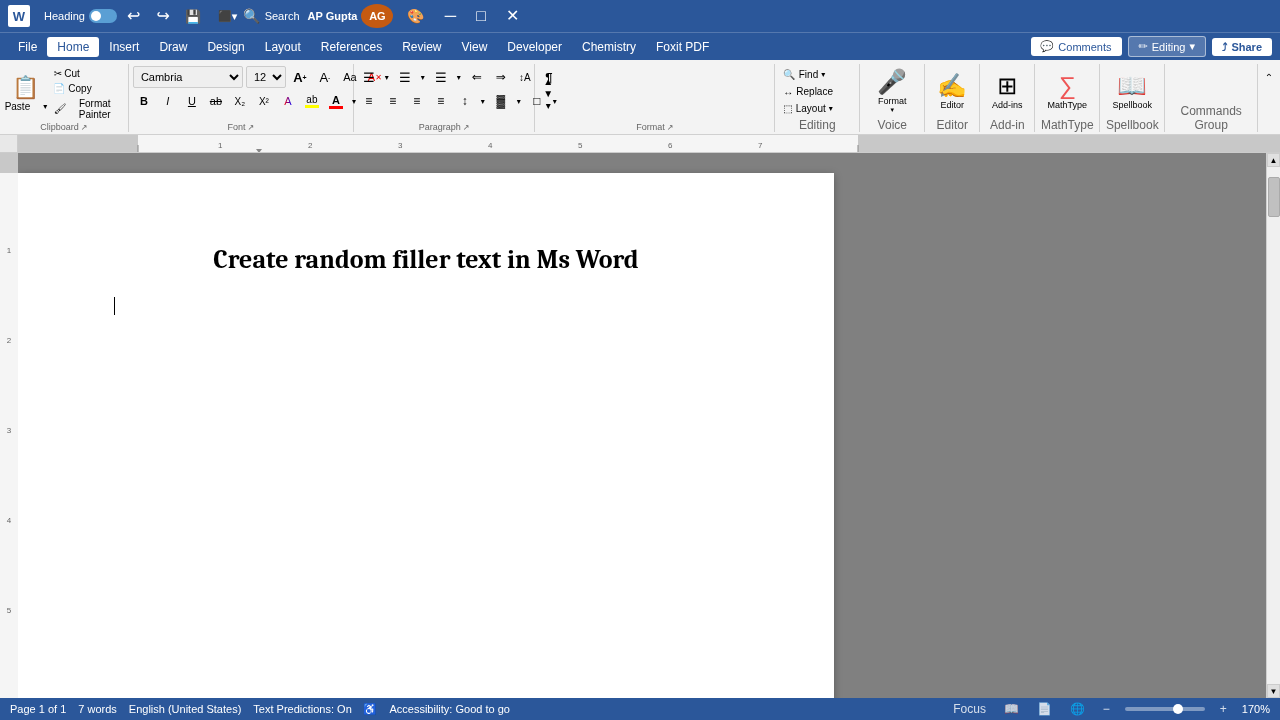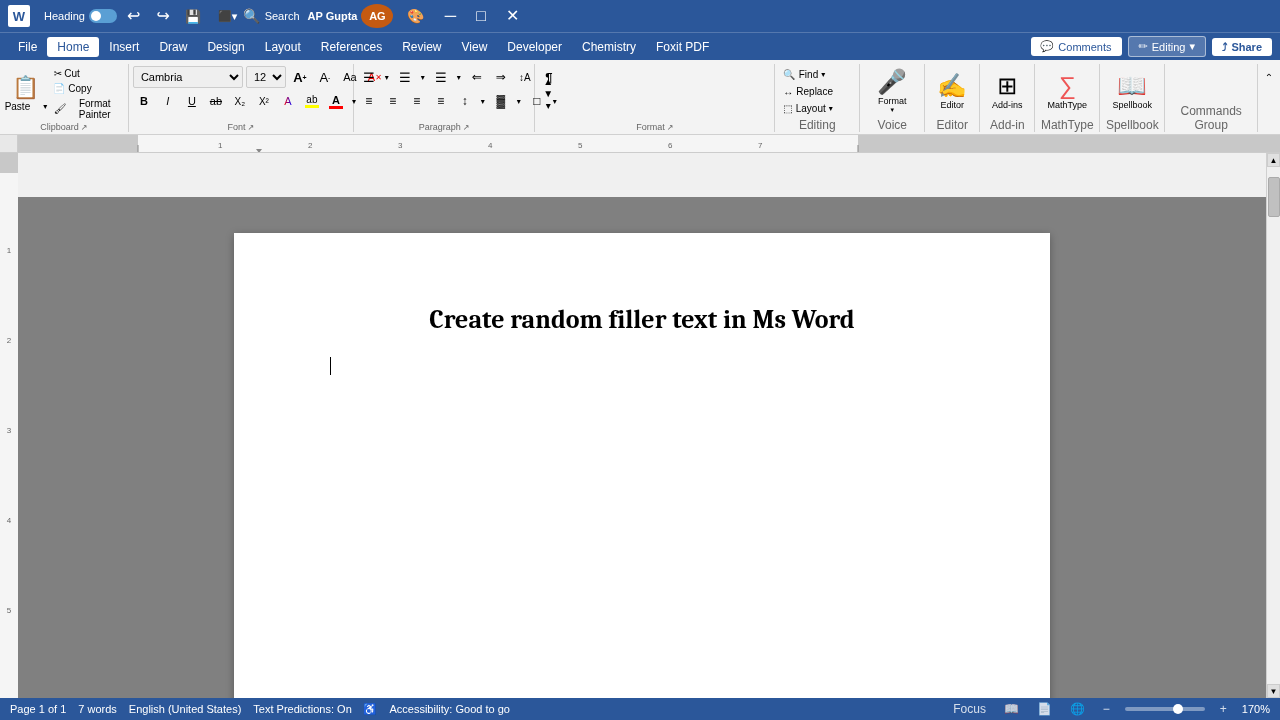--- a/index.html
+++ b/index.html
@@ -47,21 +47,21 @@
     .edit-btn { display: flex; align-items: center; gap: 3px; background: none; border: none; cursor: pointer; font-size: 10px; padding: 2px 4px; border-radius: 2px; white-space: nowrap; }
 
     
     .ruler-area { display: flex; flex-shrink: 0; }
     .corner-ruler { width: 18px; height: 18px; background: #e8e8e8; border-right: 1px solid #ccc; border-bottom: 1px solid #ccc; flex-shrink: 0; }
     .h-ruler { flex: 1; height: 18px; background: linear-gradient(to bottom, #f5f5f5, #e8e8e8); border-bottom: 1px solid #ccc; position: relative; overflow: hidden; }
 
     
     .main-area { display: flex; flex: 1; overflow: hidden; }
     .v-ruler { width: 18px; background: linear-gradient(to right, #f5f5f5, #e8e8e8); border-right: 1px solid #ccc; flex-shrink: 0; position: relative; }
-    .document-area { flex: 1; background: #808080; overflow-y: auto; overflow-x: hidden; display: flex; justify-content: center; padding: 36px 0; position: relative; margin-top: 44px; }
+    .document-area { flex: 1; background: #808080; overflow-y: auto; overflow-x: hidden; display: flex; padding: 20px 0; position: relative; }
     .page { background: white; width: 816px; min-height: 600px; box-shadow: 0 2px 8px rgba(0,0,0,0.3); padding: 72px 96px; position: relative; }
     .page-title-text { font-size: 26px; font-weight: bold; text-align: center; font-family: 'Cambria', Georgia, serif; color: #000; margin-bottom: 20px; }
     .cursor-line { display: flex; }
     .text-cursor { width: 1px; height: 18px; background: #000; display: inline-block; animation: blink 1s infinite; margin-top: 2px; }
     @keyframes blink { 0%,100%{opacity:1} 50%{opacity:0} }
 
     
     .v-scrollbar { width: 14px; background: #f0f0f0; border-left: 1px solid #d0d0d0; flex-shrink: 0; display: flex; flex-direction: column; }
     .scrollbar-btn { width: 100%; height: 14px; background: #e0e0e0; border: 1px solid #ccc; display: flex; align-items: center; justify-content: center; cursor: pointer; font-size: 8px; }
     .scrollbar-track { flex: 1; background: #f0f0f0; position: relative; }

